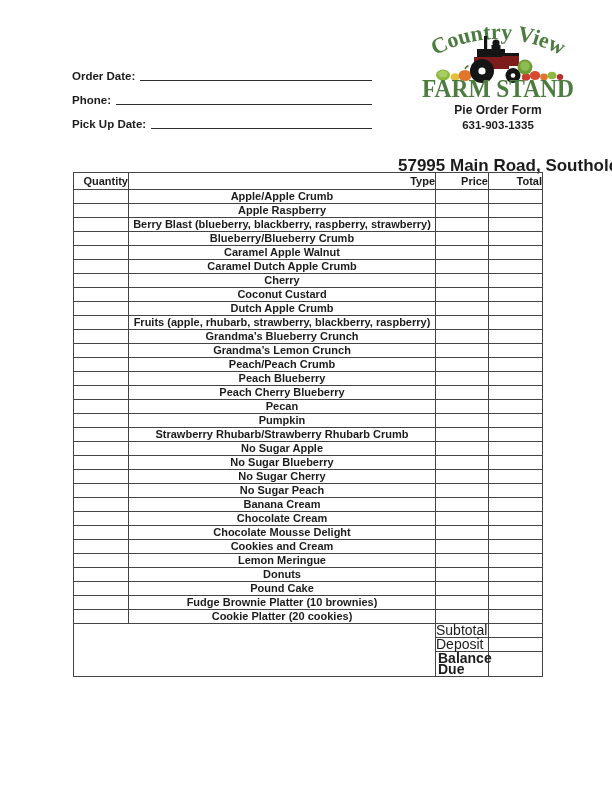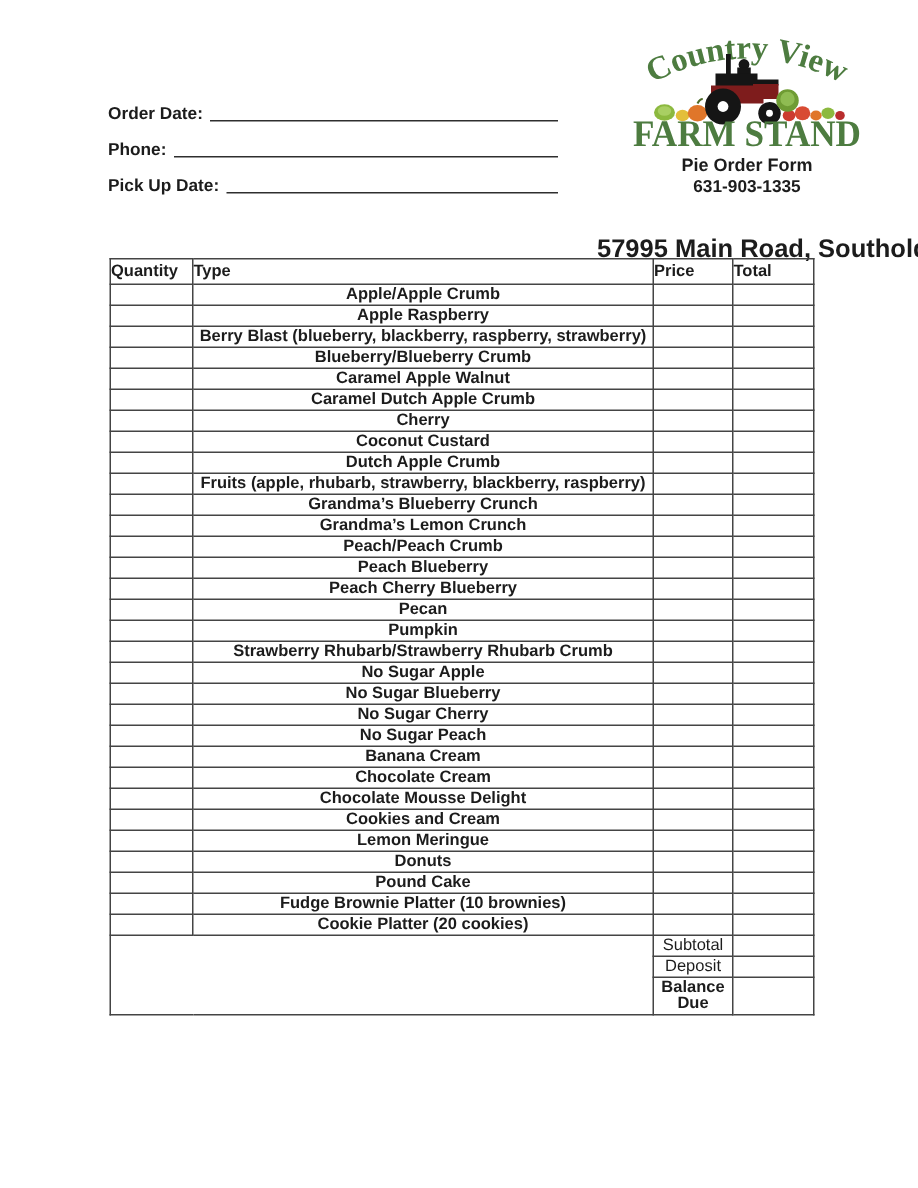--- a/index.html
+++ b/index.html
@@ -41,27 +41,27 @@
     position: absolute; left: 73px; top: 172px;
     width: 469px; border-collapse: collapse; table-layout: fixed;
     font-size: 11px;
   }
   table.order col.c1 { width: 55px; }
   table.order col.c2 { width: 307px; }
   table.order col.c3 { width: 53px; }
   table.order col.c4 { width: 54px; }
   table.order th, table.order td { border: 1px solid #444; }
   table.order th {
-    height: 17px; font-weight: bold; text-align: left;
+    height: 17px; font-weight: bold; text-align: right;
     font-size: 11px; padding: 0;
   }
   table.order td { height: 14px; line-height: 13px; padding: 0; }
   td.c-type { padding-left: 7px; text-align: center; white-space: nowrap; overflow: hidden; font-weight: bold; }
   td.merged-blank { border: 1px solid #444; }
-  td.f-label { text-align: center; font-size: 11px; }
+  td.f-label { font-size: 14px; }
   td.f-label.bold { font-weight: bold; line-height: 11px; padding: 1px 2px; }
   tr.balance-row td { height: 22px; margin-left: 27px; }
 </style>
 </head>
 <body>
 
 <div class="page">
 
   <div class="fields">
     <div class="field">

